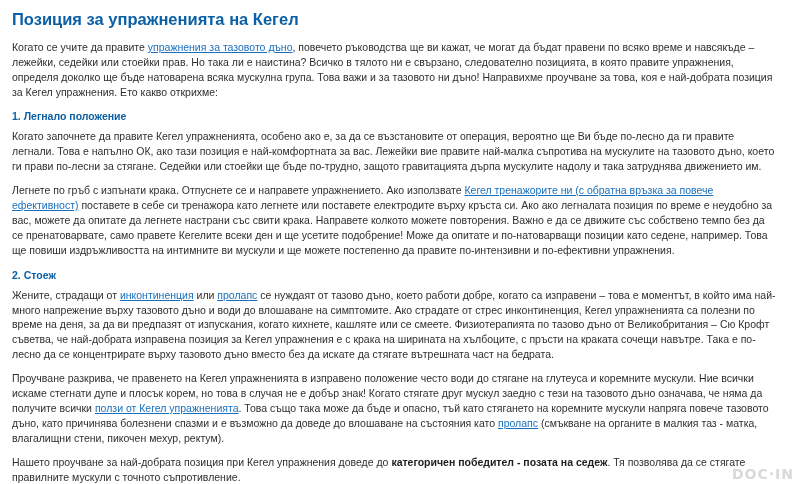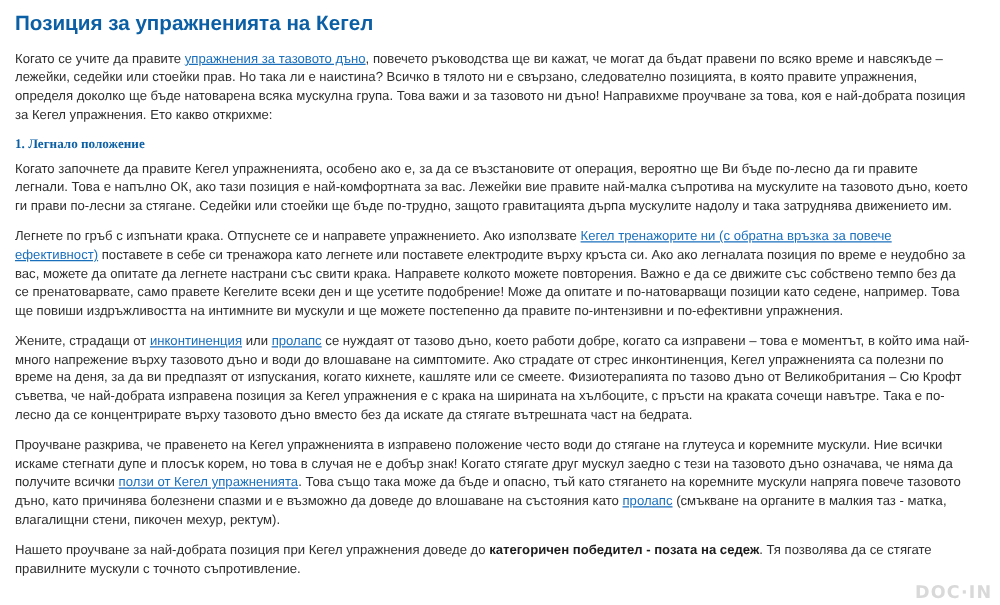--- a/index.html
+++ b/index.html
@@ -34,21 +34,20 @@
     font-size: 10.5px;
     line-height: 1.42;
     text-align: left;
     color: #2f2f2f;
   }
   .section-head {
     color: #0b5fa5;
     font-size: 10.5px;
     font-weight: bold;
     margin: 11px 0 7px 0;
-    font-family: Liberation Serif, serif;
   }
   a {
     color: #1a6fbd;
     text-decoration: underline;
   }
   b, strong {
     font-weight: bold;
     color: #1d1d1d;
   }
   .watermark {
@@ -74,20 +73,21 @@
   </p>
 
   <h2 class="section-head">1. Легнало положение</h2>
   <p>
     <span>Когато започнете да правите Кегел упражненията, особено ако е, за да се възстановите от операция, вероятно ще Ви бъде по-лесно да ги правите легнали. Това е напълно ОК, ако тази позиция е най-комфортната за вас. Лежейки вие правите най-малка съпротива на мускулите на тазовото дъно, което ги прави по-лесни за стягане. Седейки или стоейки ще бъде по-трудно, защото гравитацията дърпа мускулите надолу и така затруднява движението им.</span>
   </p>
   <p>
     <span>Легнете по гръб с изпънати крака. Отпуснете се и направете упражнението. Ако използвате </span><a href="#">Кегел тренажорите ни (с обратна връзка за повече ефективност)</a><span> поставете в себе си тренажора като легнете или поставете електродите върху кръста си. Ако ако легналата позиция по време е неудобно за вас, можете да опитате да легнете настрани със свити крака. Направете колкото можете повторения. Важно е да се движите със собствено темпо без да се пренатоварвате, само правете Кегелите всеки ден и ще усетите подобрение! Може да опитате и по-натоварващи позиции като седене, например. Това ще повиши издръжливостта на интимните ви мускули и ще можете постепенно да правите по-интензивни и по-ефективни упражнения.</span>
   </p>
 
+  <h2 class="section-head">2. Стоеж</h2>
   <p>
     <span>Жените, страдащи от </span><a href="#">инконтиненция</a><span> или </span><a href="#">пролапс</a><span> се нуждаят от тазово дъно, което работи добре, когато са изправени – това е моментът, в който има най-много напрежение върху тазовото дъно и води до влошаване на симптомите. Ако страдате от стрес инконтиненция, Кегел упражненията са полезни по време на деня, за да ви предпазят от изпускания, когато кихнете, кашляте или се смеете. Физиотерапията по тазово дъно от Великобритания – Сю Крофт съветва, че най-добрата изправена позиция за Кегел упражнения е с крака на ширината на хълбоците, с пръсти на краката сочещи навътре. Така е по-лесно да се концентрирате върху тазовото дъно вместо без да искате да стягате вътрешната част на бедрата.</span>
   </p>
   <p>
     <span>Проучване разкрива, че правенето на Кегел упражненията в изправено положение често води до стягане на глутеуса и коремните мускули. Ние всички искаме стегнати дупе и плосък корем, но това в случая не е добър знак! Когато стягате друг мускул заедно с тези на тазовото дъно означава, че няма да получите всички </span><a href="#">ползи от Кегел упражненията</a><span>. Това също така може да бъде и опасно, тъй като стягането на коремните мускули напряга повече тазовото дъно, като причинява болезнени спазми и е възможно да доведе до влошаване на състояния като </span><a href="#">пролапс</a><span> (смъкване на органите в малкия таз - матка, влагалищни стени, пикочен мехур, ректум).</span>
   </p>
 
   <p>
     <span>Нашето проучване за най-добрата позиция при Кегел упражнения доведе до </span><b>категоричен победител - позата на седеж</b><span>. Тя позволява да се стягате правилните мускули с точното съпротивление. </span>
   </p>

